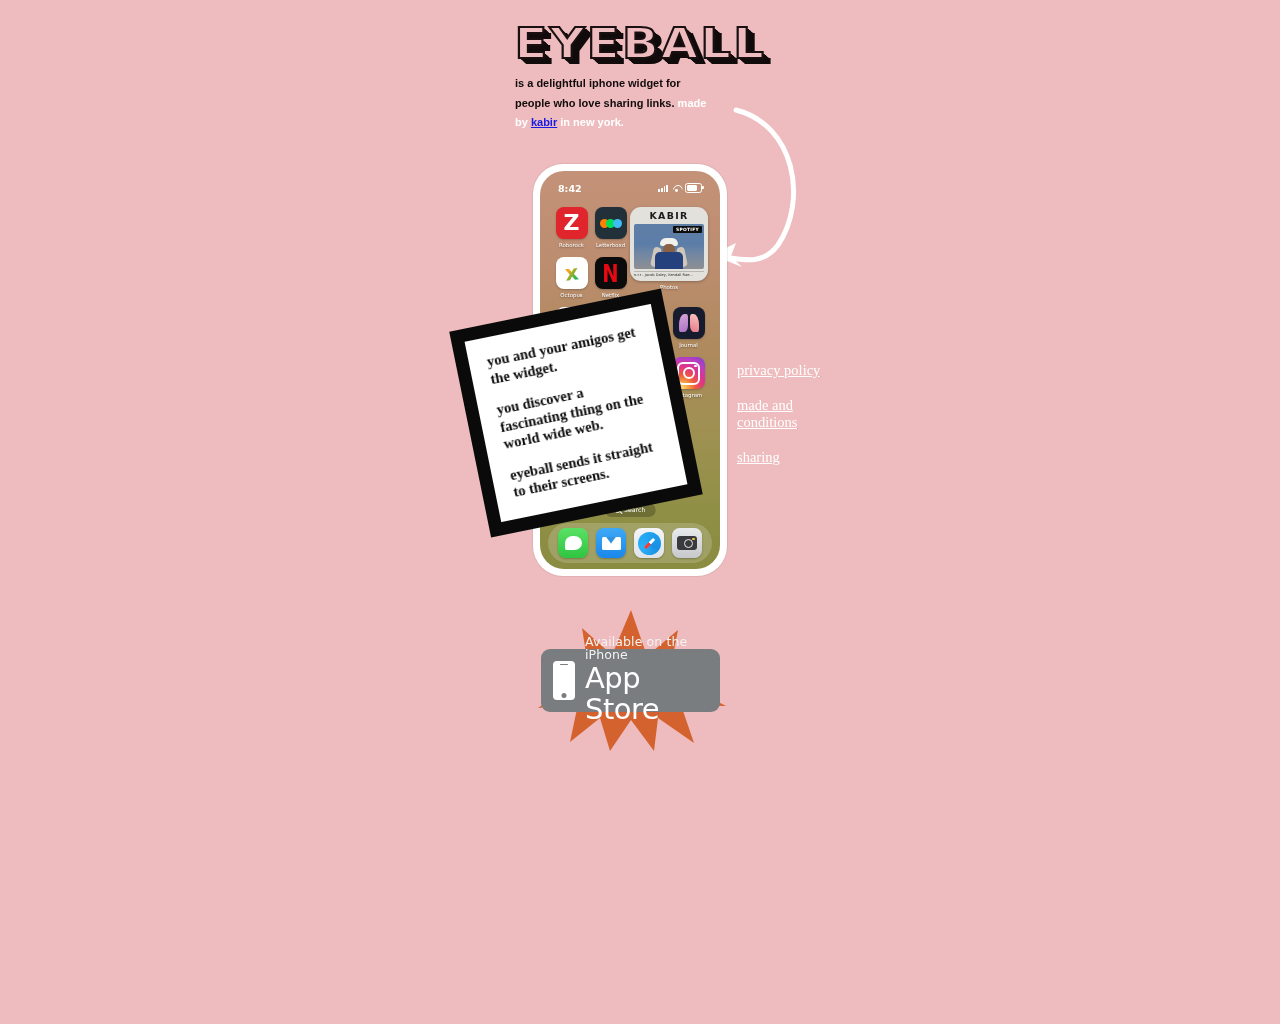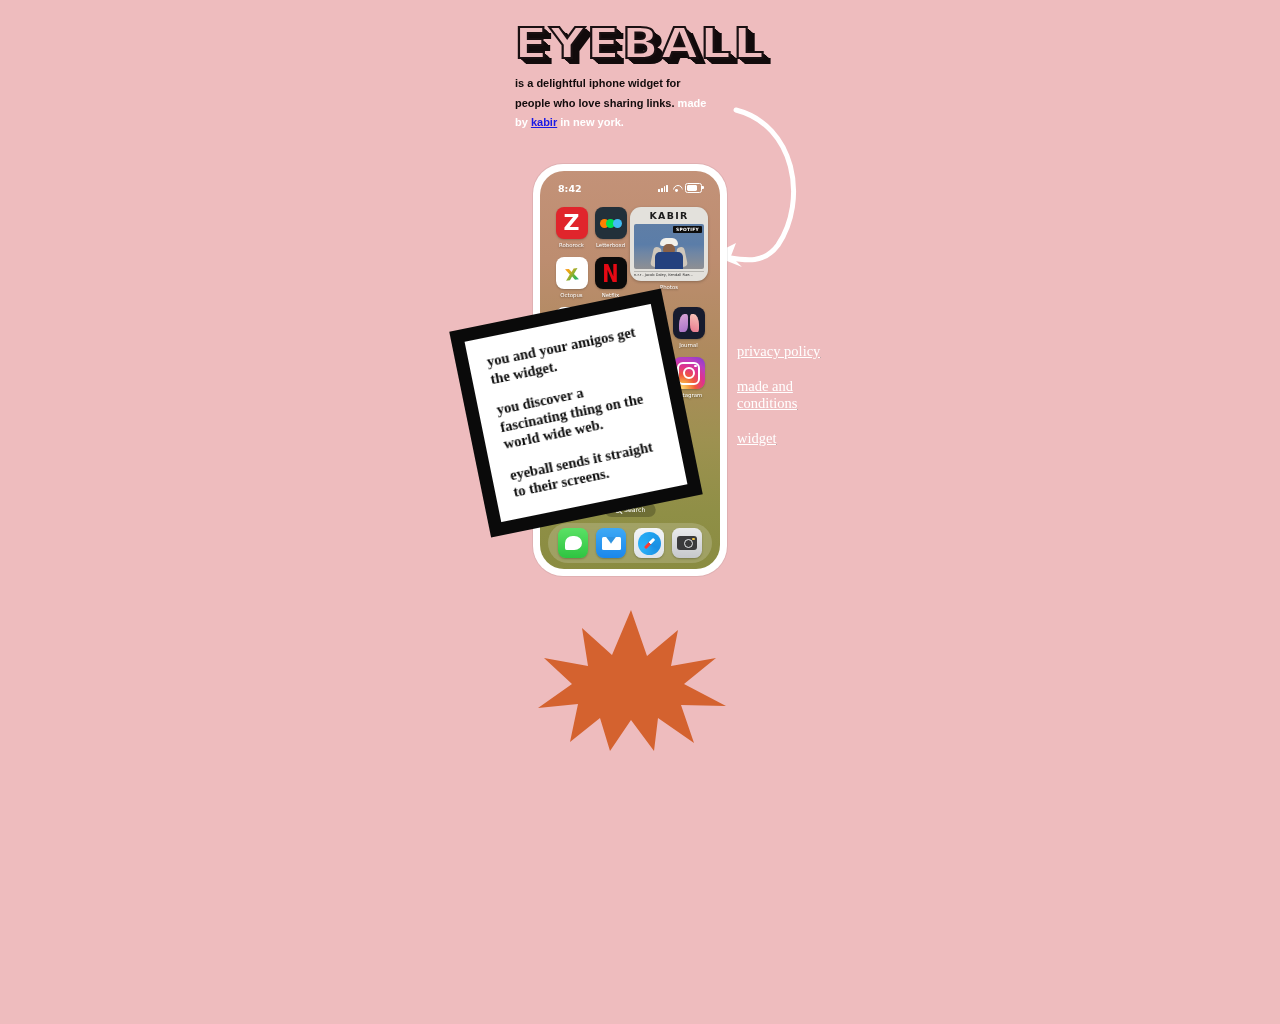--- a/index.html
+++ b/index.html
@@ -439,21 +439,21 @@
     font-family:"DejaVu Sans",sans-serif;
     font-size:12.5px;color:#f2f2f2;letter-spacing:.1px;margin-bottom:2px;
   }
   .as-bot{
     font-family:"DejaVu Sans",sans-serif;
     font-size:29px;color:#ffffff;letter-spacing:-.5px;line-height:31px;
   }
 
   
   .links{
-    position:absolute;left:737px;top:343px;width:110px;
+    position:absolute;left:737px;top:362px;width:110px;
     font-family:"Liberation Serif",serif;
     font-size:14.5px;
     line-height:17.5px;
     text-decoration:underline;
   }
   .links a{
     display:block;
     color:#ffffff;
     text-decoration:underline;
     margin-bottom:17px;
@@ -615,19 +615,26 @@
     <p>you and your amigos get the widget.</p>
     <p>you discover a fascinating thing on the world wide web.</p>
     <p>eyeball sends it straight to their screens.</p>
   </div>
 </div>
 
 <div class="badge-wrap">
   <svg class="starburst" viewBox="0 0 210 145">
     <polygon fill="#d4622f" points="105,2 121,48 152,22 145,58 190,50 158,76 200,98 155,97 168,135 132,110 128,143 105,112 84,143 74,110 44,134 52,96 12,100 46,76 18,50 62,58 56,20 86,47"></polygon>
   </svg>
+  <div class="appstore">
+    <span class="as-phone"></span>
+    <span class="as-text">
+      <span class="as-top">Available on the iPhone</span>
+      <span class="as-bot">App Store</span>
+    </span>
+  </div>
 </div>
 
 <div class="links">
   <a href="#">privacy policy</a>
   <a href="#">made and conditions</a>
-  <a href="#">widget</a>
+  <a href="#">sharing</a>
 </div>
 
 </body></html>

